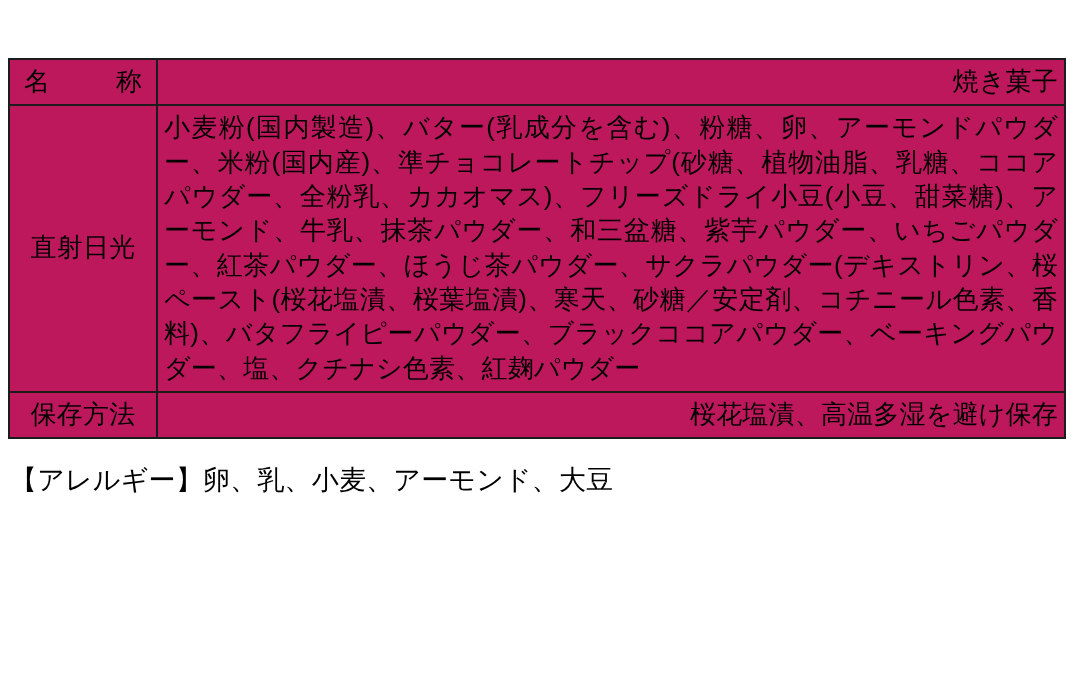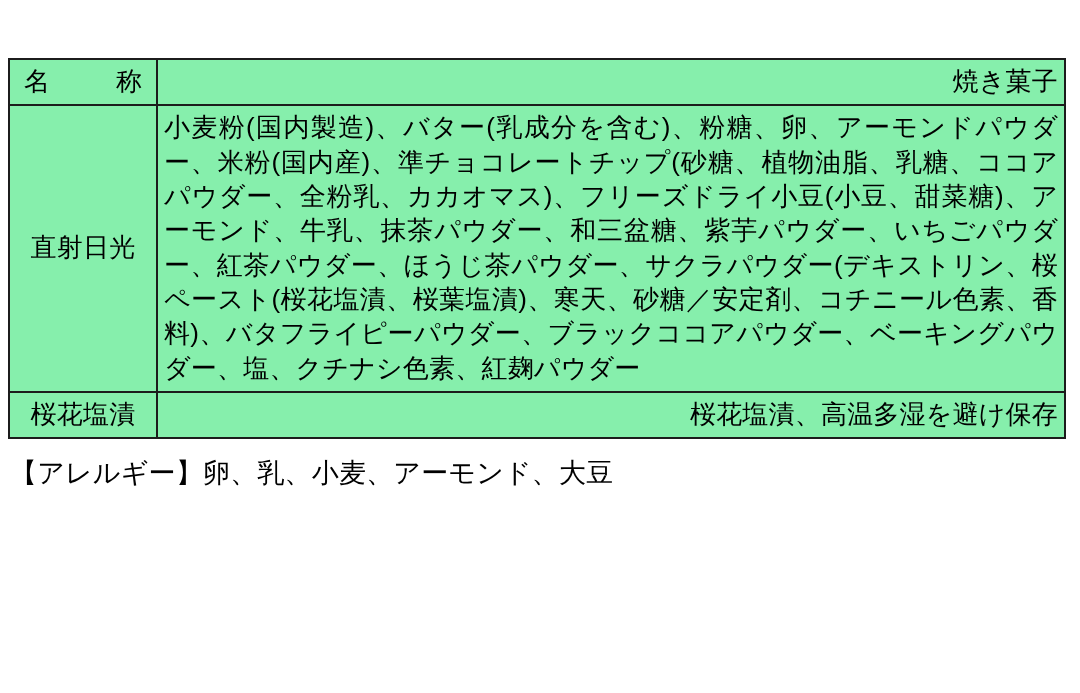--- a/index.html
+++ b/index.html
@@ -24,21 +24,21 @@
   .label-wrap {
     position: absolute;
     left: 8px;
     top: 58px;
     width: 1058px;
   }
   table.food-label {
     border-collapse: collapse;
     width: 1058px;
     table-layout: fixed;
-    background: #86efac;
+    background: #be185d;
   }
   table.food-label td {
     border: 2px solid #1c1c1c;
     vertical-align: middle;
     padding: 4px 6px 6px 6px;
     font-size: 26px;
     line-height: 1.32;
     font-weight: 400;
     letter-spacing: 0.2px;
   }
@@ -59,21 +59,21 @@
   }
   td.ingredients-cell {
     line-height: 1.5;
     padding-top: 8px;
     padding-bottom: 8px;
     text-align: justify;
     text-justify: inter-character;
     border-radius: 8px;
   }
   .allergy-row {
-    margin-top: 17px;
+    margin-top: 24px;
     font-size: 27px;
     line-height: 1.3;
     padding-left: 2px;
     letter-spacing: 0.2px;
   }
 </style>
 </head>
 <body>
 
 <div class="page">
@@ -82,20 +82,20 @@
       <tbody>
         <tr>
           <td class="head-cell"><span class="spaced">名　　称</span></td>
           <td class="value-cell">焼き菓子</td>
         </tr>
         <tr>
           <td class="head-cell"><span>直射日光</span></td>
           <td class="value-cell ingredients-cell">小麦粉(国内製造)、バター(乳成分を含む)、粉糖、卵、アーモンドパウダー、米粉(国内産)、準チョコレートチップ(砂糖、植物油脂、乳糖、ココアパウダー、全粉乳、カカオマス)、フリーズドライ小豆(小豆、甜菜糖)、アーモンド、牛乳、抹茶パウダー、和三盆糖、紫芋パウダー、いちごパウダー、紅茶パウダー、ほうじ茶パウダー、サクラパウダー(デキストリン、桜ペースト(桜花塩漬、桜葉塩漬)、寒天、砂糖／安定剤、コチニール色素、香料)、バタフライピーパウダー、ブラックココアパウダー、ベーキングパウダー、塩、クチナシ色素、紅麹パウダー</td>
         </tr>
         <tr>
-          <td class="head-cell"><span>桜花塩漬</span></td>
+          <td class="head-cell"><span>保存方法</span></td>
           <td class="value-cell">桜花塩漬、高温多湿を避け保存</td>
         </tr>
       </tbody>
     </table>
     <div class="allergy-row">【アレルギー】卵、乳、小麦、アーモンド、大豆</div>
   </div>
 </div>
 
 </body></html>

